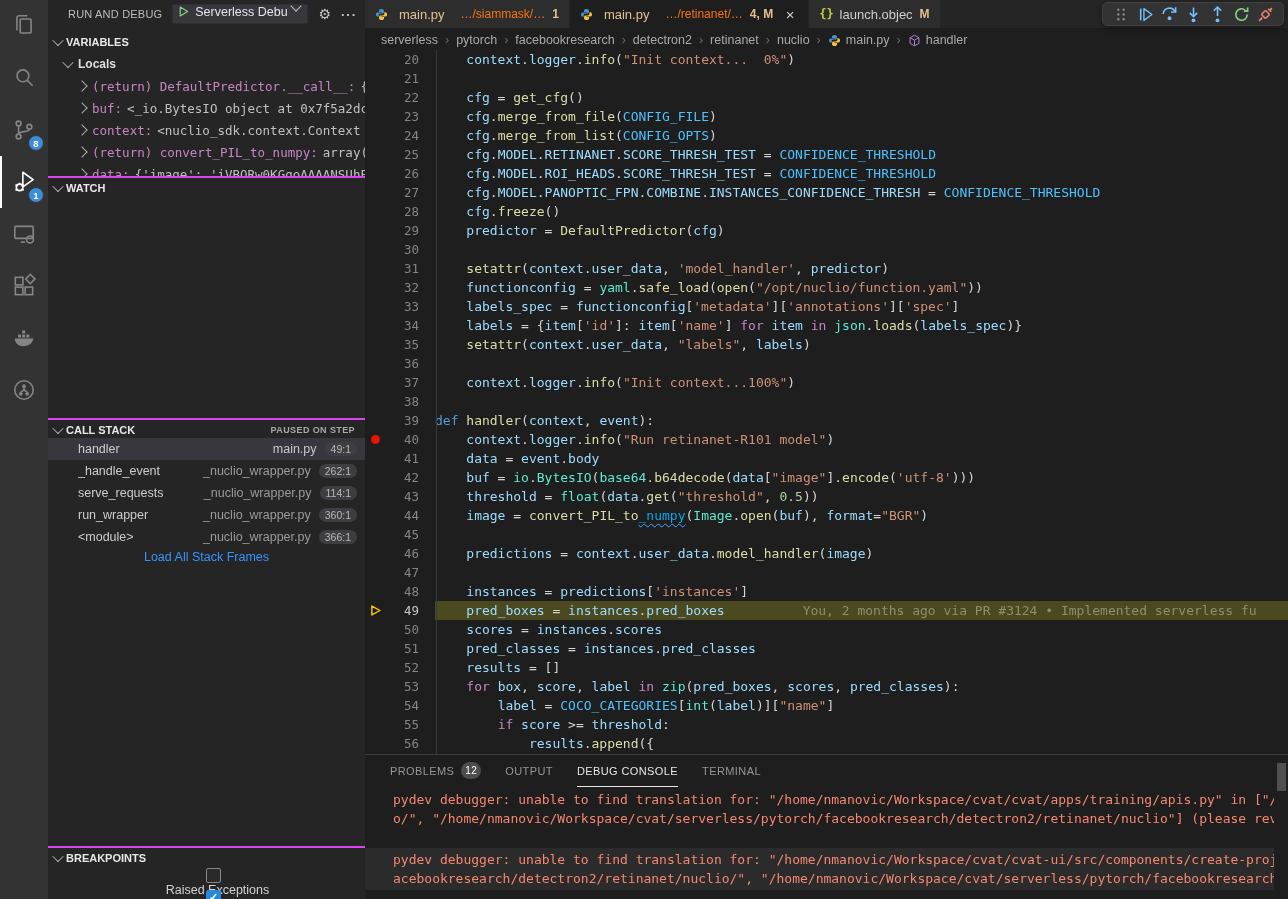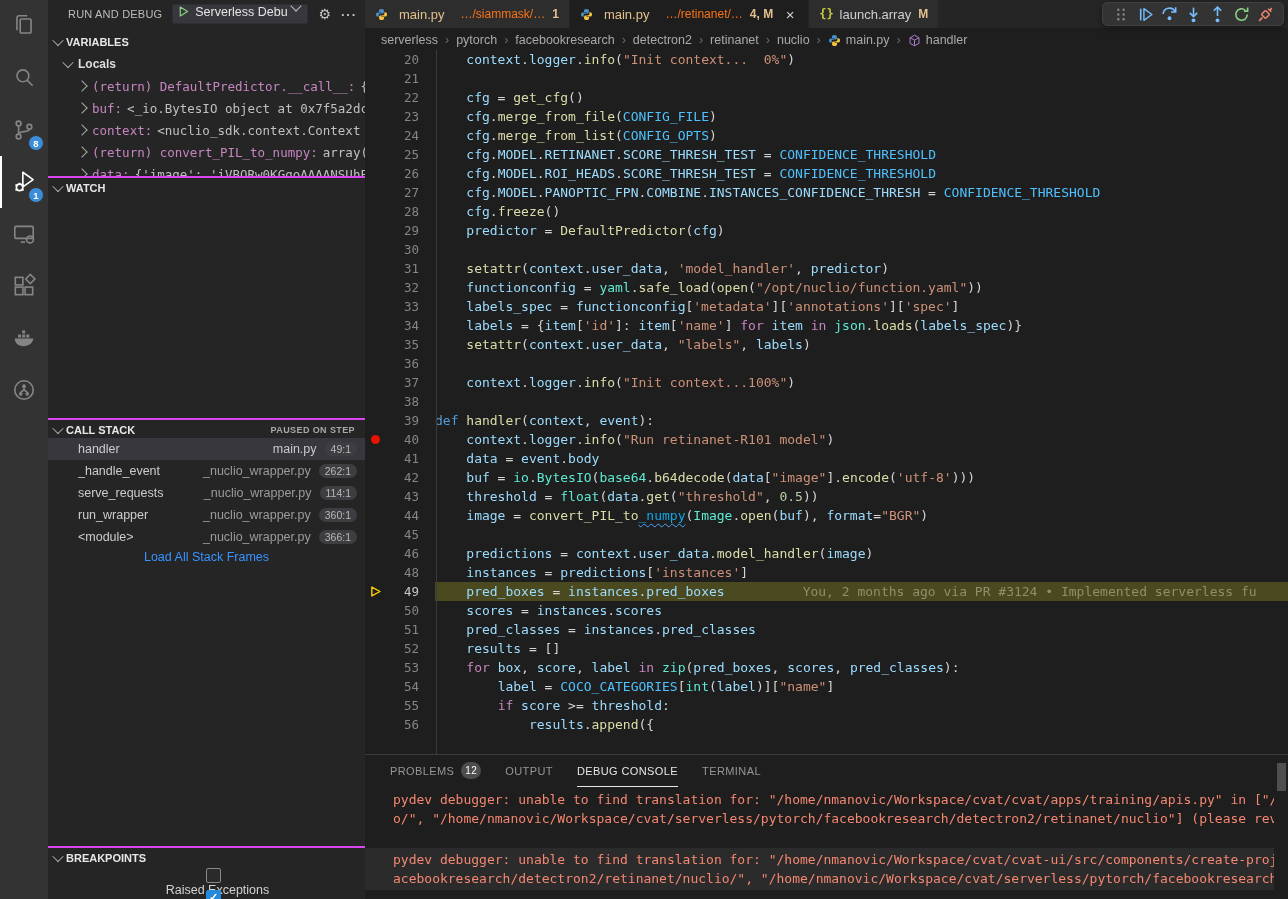--- a/index.html
+++ b/index.html
@@ -323,21 +323,21 @@
               <path fill="#f5c13e" d="M8.1 14.8c2.3 0 3-1 3-2v-1.6H7.9v-.6h4.8c1.2 0 2.1-1 2.1-2.6 0-1.7-.9-2.7-2.1-2.7h-1.2v1.8c0 1.2-1 2.1-2.2 2.1H6.7c-1 0-1.7.8-1.7 1.8v1.8c0 1 1 2 3.1 2z"></path>
             </svg>
           </span>
           <span class="tab-name">main.py</span>
           <span class="tab-desc">…/retinanet/…</span>
           <span class="tab-badge">4, M</span>
           <span class="tab-close">×</span>
         </div>
         <div class="tab">
           <span class="json-ico">{}</span>
-          <span class="tab-name plain">launch.array</span>
+          <span class="tab-name plain">launch.objec</span>
           <span class="tab-badge">M</span>
         </div>
       </div>
     <div class="debug-toolbar">
         <span class="dt-btn">
           <svg viewBox="0 0 16 16">
             <g fill="#8a8a8a">
               <circle cx="5" cy="3.5" r="1.1"></circle>
               <circle cx="10" cy="3.5" r="1.1"></circle>
               <circle cx="5" cy="8" r="1.1"></circle>
@@ -457,20 +457,21 @@
           <div class="code-row"><div class="gutter"><span class="bpm"></span><span class="lnum">37</span></div><span class="line-body"><span class="ltext"><span class="tk-p">    </span><span class="tk-v">context</span><span class="tk-p">.</span><span class="tk-v">logger</span><span class="tk-p">.</span><span class="tk-fn">info</span><span class="tk-p">(</span><span class="tk-s">"Init context...100%"</span><span class="tk-p">)</span></span></span></div>
           <div class="code-row"><div class="gutter"><span class="bpm"></span><span class="lnum">38</span></div><span class="line-body"><span class="ltext"></span></span></div>
           <div class="code-row"><div class="gutter"><span class="bpm"></span><span class="lnum">39</span></div><span class="line-body"><span class="ltext"><span class="tk-kw">def</span><span class="tk-p"> </span><span class="tk-fn">handler</span><span class="tk-p">(</span><span class="tk-v">context</span><span class="tk-p">, </span><span class="tk-v">event</span><span class="tk-p">):</span></span></span></div>
           <div class="code-row"><div class="gutter"><span class="bpm"><span class="bp-dot"></span></span><span class="lnum">40</span></div><span class="line-body"><span class="ltext"><span class="tk-p">    </span><span class="tk-v">context</span><span class="tk-p">.</span><span class="tk-v">logger</span><span class="tk-p">.</span><span class="tk-fn">info</span><span class="tk-p">(</span><span class="tk-s">"Run retinanet-R101 model"</span><span class="tk-p">)</span></span></span></div>
           <div class="code-row"><div class="gutter"><span class="bpm"></span><span class="lnum">41</span></div><span class="line-body"><span class="ltext"><span class="tk-p">    </span><span class="tk-v">data</span><span class="tk-p"> = </span><span class="tk-v">event</span><span class="tk-p">.</span><span class="tk-v">body</span></span></span></div>
           <div class="code-row"><div class="gutter"><span class="bpm"></span><span class="lnum">42</span></div><span class="line-body"><span class="ltext"><span class="tk-p">    </span><span class="tk-v">buf</span><span class="tk-p"> = </span><span class="tk-cls">io</span><span class="tk-p">.</span><span class="tk-cls">BytesIO</span><span class="tk-p">(</span><span class="tk-cls">base64</span><span class="tk-p">.</span><span class="tk-fn">b64decode</span><span class="tk-p">(</span><span class="tk-v">data</span><span class="tk-p">[</span><span class="tk-s">"image"</span><span class="tk-p">].</span><span class="tk-fn">encode</span><span class="tk-p">(</span><span class="tk-s">'utf-8'</span><span class="tk-p">)))</span></span></span></div>
           <div class="code-row"><div class="gutter"><span class="bpm"></span><span class="lnum">43</span></div><span class="line-body"><span class="ltext"><span class="tk-p">    </span><span class="tk-v">threshold</span><span class="tk-p"> = </span><span class="tk-cls">float</span><span class="tk-p">(</span><span class="tk-v">data</span><span class="tk-p">.</span><span class="tk-fn">get</span><span class="tk-p">(</span><span class="tk-s">"threshold"</span><span class="tk-p">, </span><span class="tk-num">0.5</span><span class="tk-p">))</span></span></span></div>
           <div class="code-row"><div class="gutter"><span class="bpm"></span><span class="lnum">44</span></div><span class="line-body"><span class="ltext"><span class="tk-p">    </span><span class="tk-v">image</span><span class="tk-p"> = </span><span class="tk-fn">convert_PIL_to</span><span class="tk-sq">_numpy</span><span class="tk-p">(</span><span class="tk-cls">Image</span><span class="tk-p">.</span><span class="tk-fn">open</span><span class="tk-p">(</span><span class="tk-v">buf</span><span class="tk-p">), </span><span class="tk-v">format</span><span class="tk-p">=</span><span class="tk-s">"BGR"</span><span class="tk-p">)</span></span></span></div>
           <div class="code-row"><div class="gutter"><span class="bpm"></span><span class="lnum">45</span></div><span class="line-body"><span class="ltext"></span></span></div>
           <div class="code-row"><div class="gutter"><span class="bpm"></span><span class="lnum">46</span></div><span class="line-body"><span class="ltext"><span class="tk-p">    </span><span class="tk-v">predictions</span><span class="tk-p"> = </span><span class="tk-v">context</span><span class="tk-p">.</span><span class="tk-v">user_data</span><span class="tk-p">.</span><span class="tk-fn">model_handler</span><span class="tk-p">(</span><span class="tk-v">image</span><span class="tk-p">)</span></span></span></div>
+          <div class="code-row"><div class="gutter"><span class="bpm"></span><span class="lnum">47</span></div><span class="line-body"><span class="ltext"></span></span></div>
           <div class="code-row"><div class="gutter"><span class="bpm"></span><span class="lnum">48</span></div><span class="line-body"><span class="ltext"><span class="tk-p">    </span><span class="tk-v">instances</span><span class="tk-p"> = </span><span class="tk-v">predictions</span><span class="tk-p">[</span><span class="tk-s">'instances'</span><span class="tk-p">]</span></span></span></div>
           <div class="code-row current"><div class="gutter"><span class="bpm"><svg class="cur-arrow" viewBox="0 0 16 16">
                   <path d="M3.5 2.5l10 5.5-10 5.5z" fill="none" stroke="#ffcc00" stroke-width="1.7" stroke-linejoin="round"></path>
                 </svg></span><span class="lnum">49</span></div><span class="line-body"><span class="ltext"><span class="tk-p">    </span><span class="tk-v">pred_boxes</span><span class="tk-p"> = </span><span class="tk-v">instances</span><span class="tk-p">.</span><span class="tk-v">pred_boxes</span></span><span class="blame">You, 2 months ago via PR #3124 • Implemented serverless fu</span></span></div>
           <div class="code-row"><div class="gutter"><span class="bpm"></span><span class="lnum">50</span></div><span class="line-body"><span class="ltext"><span class="tk-p">    </span><span class="tk-v">scores</span><span class="tk-p"> = </span><span class="tk-v">instances</span><span class="tk-p">.</span><span class="tk-v">scores</span></span></span></div>
           <div class="code-row"><div class="gutter"><span class="bpm"></span><span class="lnum">51</span></div><span class="line-body"><span class="ltext"><span class="tk-p">    </span><span class="tk-v">pred_classes</span><span class="tk-p"> = </span><span class="tk-v">instances</span><span class="tk-p">.</span><span class="tk-v">pred_classes</span></span></span></div>
           <div class="code-row"><div class="gutter"><span class="bpm"></span><span class="lnum">52</span></div><span class="line-body"><span class="ltext"><span class="tk-p">    </span><span class="tk-v">results</span><span class="tk-p"> = []</span></span></span></div>
           <div class="code-row"><div class="gutter"><span class="bpm"></span><span class="lnum">53</span></div><span class="line-body"><span class="ltext"><span class="tk-p">    </span><span class="tk-ctrl">for</span><span class="tk-p"> </span><span class="tk-v">box</span><span class="tk-p">, </span><span class="tk-v">score</span><span class="tk-p">, </span><span class="tk-v">label</span><span class="tk-p"> </span><span class="tk-ctrl">in</span><span class="tk-p"> </span><span class="tk-cls">zip</span><span class="tk-p">(</span><span class="tk-v">pred_boxes</span><span class="tk-p">, </span><span class="tk-v">scores</span><span class="tk-p">, </span><span class="tk-v">pred_classes</span><span class="tk-p">):</span></span></span></div>
           <div class="code-row"><div class="gutter"><span class="bpm"></span><span class="lnum">54</span></div><span class="line-body"><span class="ltext"><span class="tk-p">        </span><span class="tk-v">label</span><span class="tk-p"> = </span><span class="tk-const">COCO_CATEGORIES</span><span class="tk-p">[</span><span class="tk-cls">int</span><span class="tk-p">(</span><span class="tk-v">label</span><span class="tk-p">)][</span><span class="tk-s">"name"</span><span class="tk-p">]</span></span></span></div>
           <div class="code-row"><div class="gutter"><span class="bpm"></span><span class="lnum">55</span></div><span class="line-body"><span class="ltext"><span class="tk-p">        </span><span class="tk-ctrl">if</span><span class="tk-p"> </span><span class="tk-v">score</span><span class="tk-p"> &gt;= </span><span class="tk-v">threshold</span><span class="tk-p">:</span></span></span></div>

